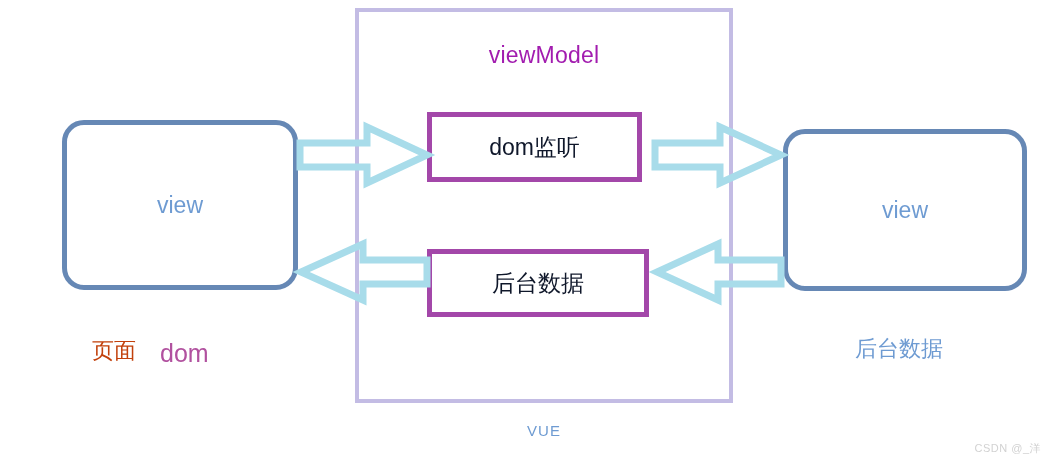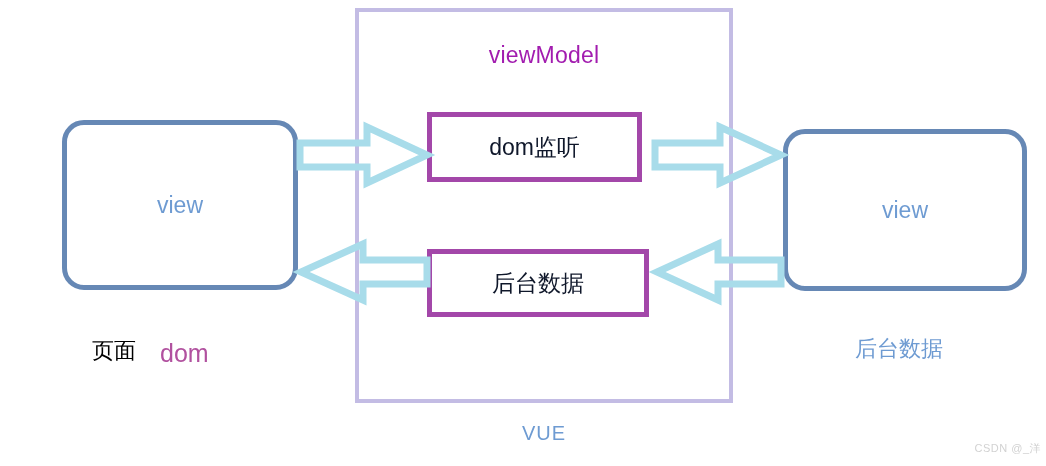--- a/index.html
+++ b/index.html
@@ -99,41 +99,41 @@
   .caption {
     position: absolute;
     white-space: nowrap;
   }
   #view-caption {
     left: 92px;
     top: 335px;
   }
   #view-caption .cap-cn {
     font-size: 22px;
-    color: #000000;
+    color: #c2410c;
   }
   #view-caption .cap-en {
     font-size: 25px;
     color: #b1519f;
     margin-left: 24px;
     position: relative;
     top: 4px;
   }
   #model-caption {
     left: 855px;
     top: 334px;
     font-size: 22px;
     color: #6e9bd2;
   }
   #vue-caption {
     left: 355px;
     top: 422px;
     width: 378px;
     text-align: center;
-    font-size: 20px;
+    font-size: 15px;
     color: #6e9bd2;
     letter-spacing: 1px;
   }
 
   
   #arrow-layer {
     position: absolute;
     left: 0;
     top: 0;
     width: 1046px;

